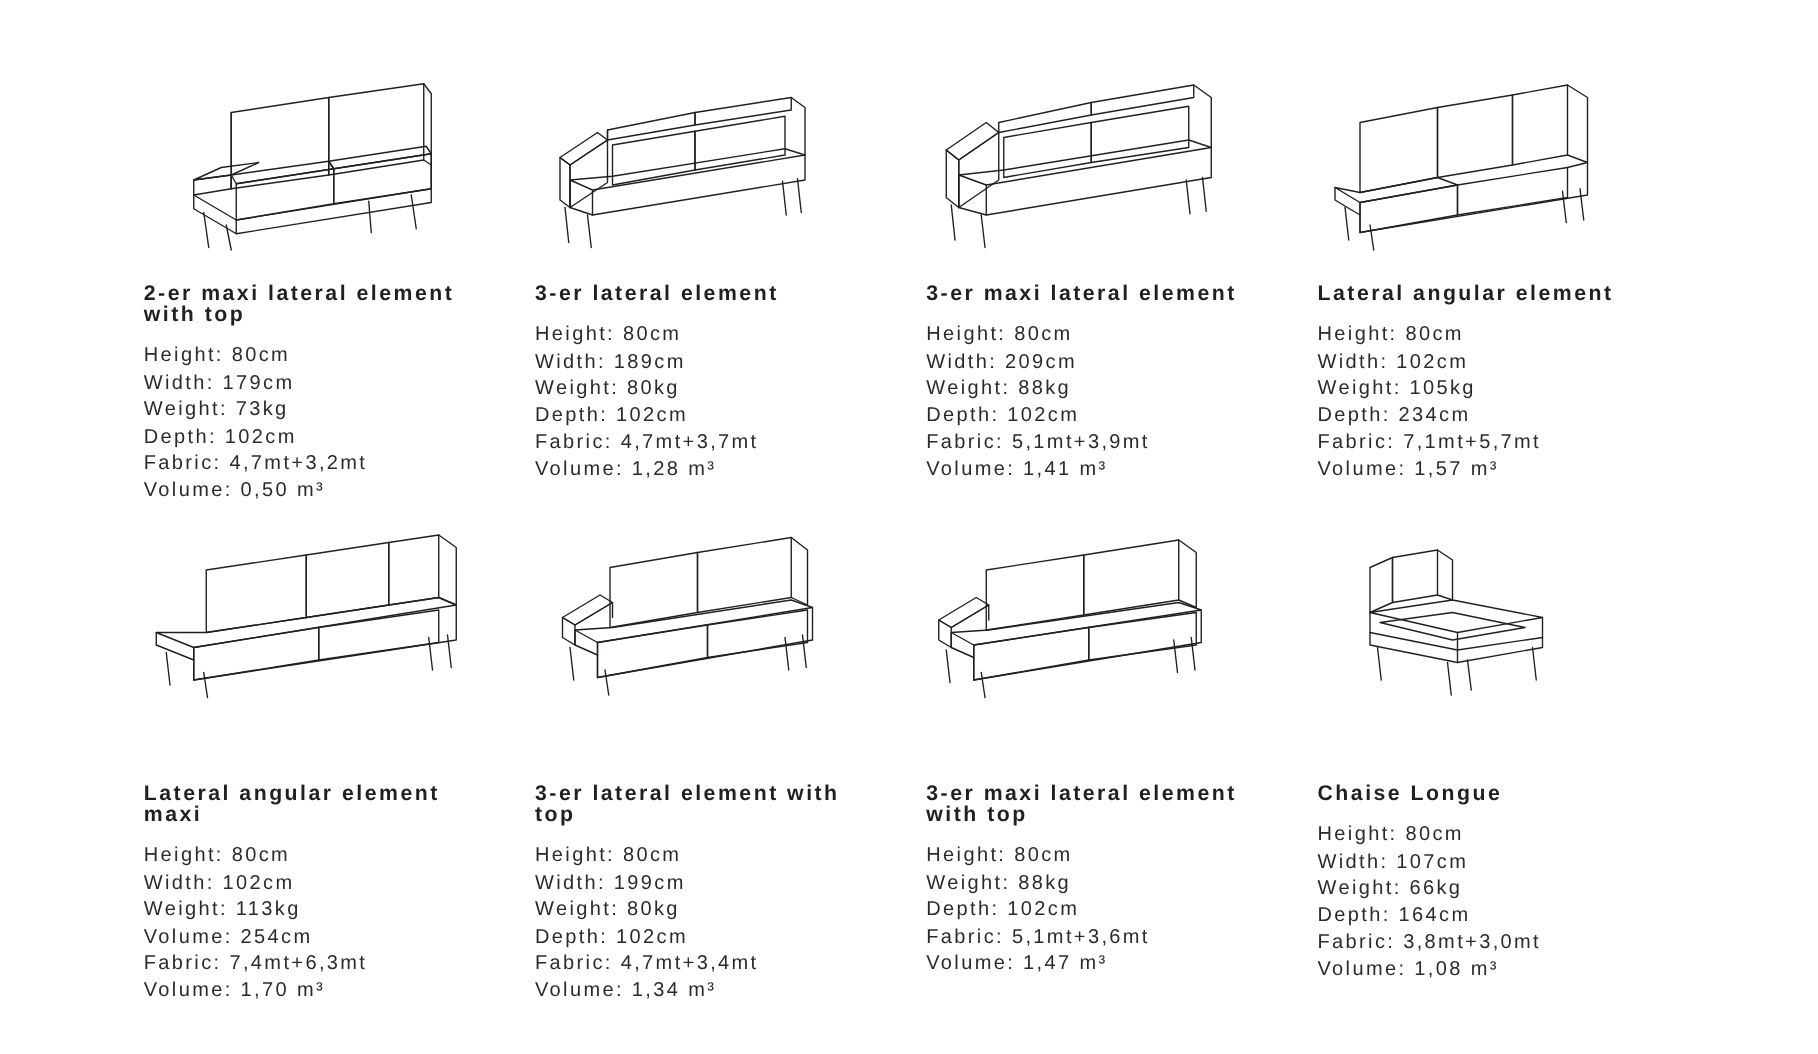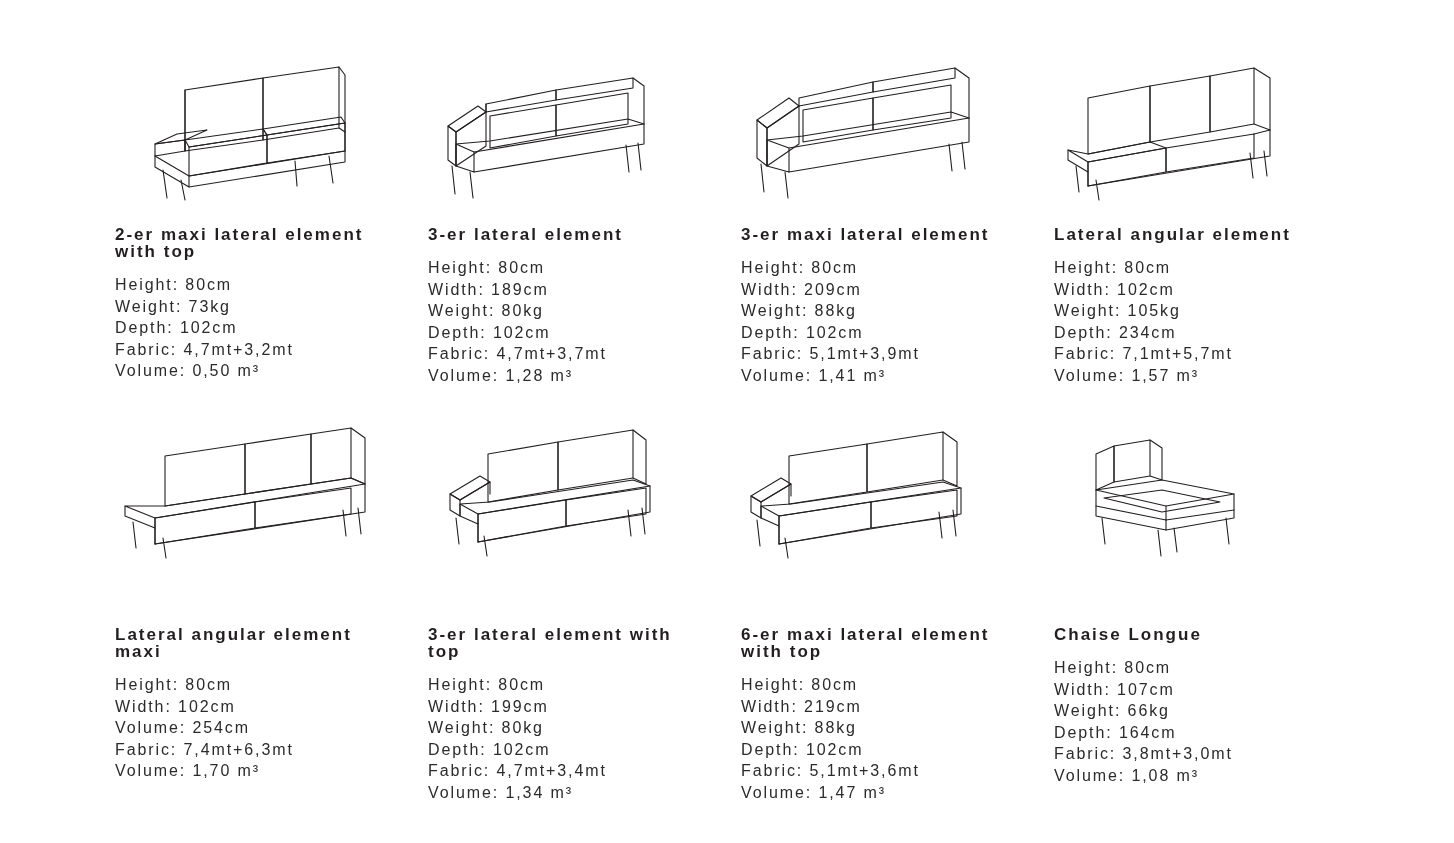--- a/index.html
+++ b/index.html
@@ -106,20 +106,21 @@
           <path d="M214 136 L218 163"></path>
           <path d="M180 141 L182 166"></path>
 
           <path d="M224 47 L230 55 L230 103"></path>
           <path d="M224 108 L230 112"></path>
         </svg>
       </div>
       <h3 class="title">2-er maxi lateral element with top</h3>
       <ul class="specs">
         <li>Height: 80cm</li>
+        <li>Width: 179cm</li>
         <li>Weight: 73kg</li>
         <li>Depth: 102cm</li>
         <li>Fabric: 4,7mt+3,2mt</li>
         <li>Volume: 0,50 m³</li>
       </ul>
     </div>
 
     <div class="cell r1 c2">
       <div class="art">
         <svg width="280" height="180" viewBox="0 0 280 180" fill="none" stroke="#231f20" stroke-width="1.1" stroke-linejoin="round" stroke-linecap="round">
@@ -253,20 +254,21 @@
           <path d="M18 90 L21 116"></path>
           <path d="M48 106 L51 126"></path>
           <path d="M228 78 L231 104"></path>
           <path d="M243 76 L246 102"></path>
         </svg>
       </div>
       <h3 class="title">Lateral angular element maxi</h3>
       <ul class="specs">
         <li>Height: 80cm</li>
         <li>Width: 102cm</li>
+        <li>Weight: 113kg</li>
         <li>Volume: 254cm</li>
         <li>Fabric: 7,4mt+6,3mt</li>
         <li>Volume: 1,70 m³</li>
       </ul>
     </div>
 
     <div class="cell r2 c2">
       <div class="art">
         <svg width="280" height="180" viewBox="0 0 280 180" fill="none" stroke="#231f20" stroke-width="1.1" stroke-linejoin="round" stroke-linecap="round">
 
@@ -324,24 +326,23 @@
 
           <path d="M38 112 L220 82 L220 56"></path>
           <path d="M38 94 L38 112"></path>
 
           <path d="M16 88 L19 114"></path>
           <path d="M44 106 L47 126"></path>
           <path d="M198 80 L201 106"></path>
           <path d="M212 78 L215 104"></path>
         </svg>
       </div>
-      <h3 class="title">6-er maxi lateral element with top</h3>
-      <ul class="specs">
-        <li>Height: 80cm</li>
-        <li>Width: 219cm</li>
+      <h3 class="title">3-er maxi lateral element with top</h3>
+      <ul class="specs">
+        <li>Height: 80cm</li>
         <li>Weight: 88kg</li>
         <li>Depth: 102cm</li>
         <li>Fabric: 5,1mt+3,6mt</li>
         <li>Volume: 1,47 m³</li>
       </ul>
     </div>
 
     <div class="cell r2 c4">
       <div class="art">
         <svg width="280" height="180" viewBox="0 0 280 180" fill="none" stroke="#231f20" stroke-width="1.1" stroke-linejoin="round" stroke-linecap="round">

